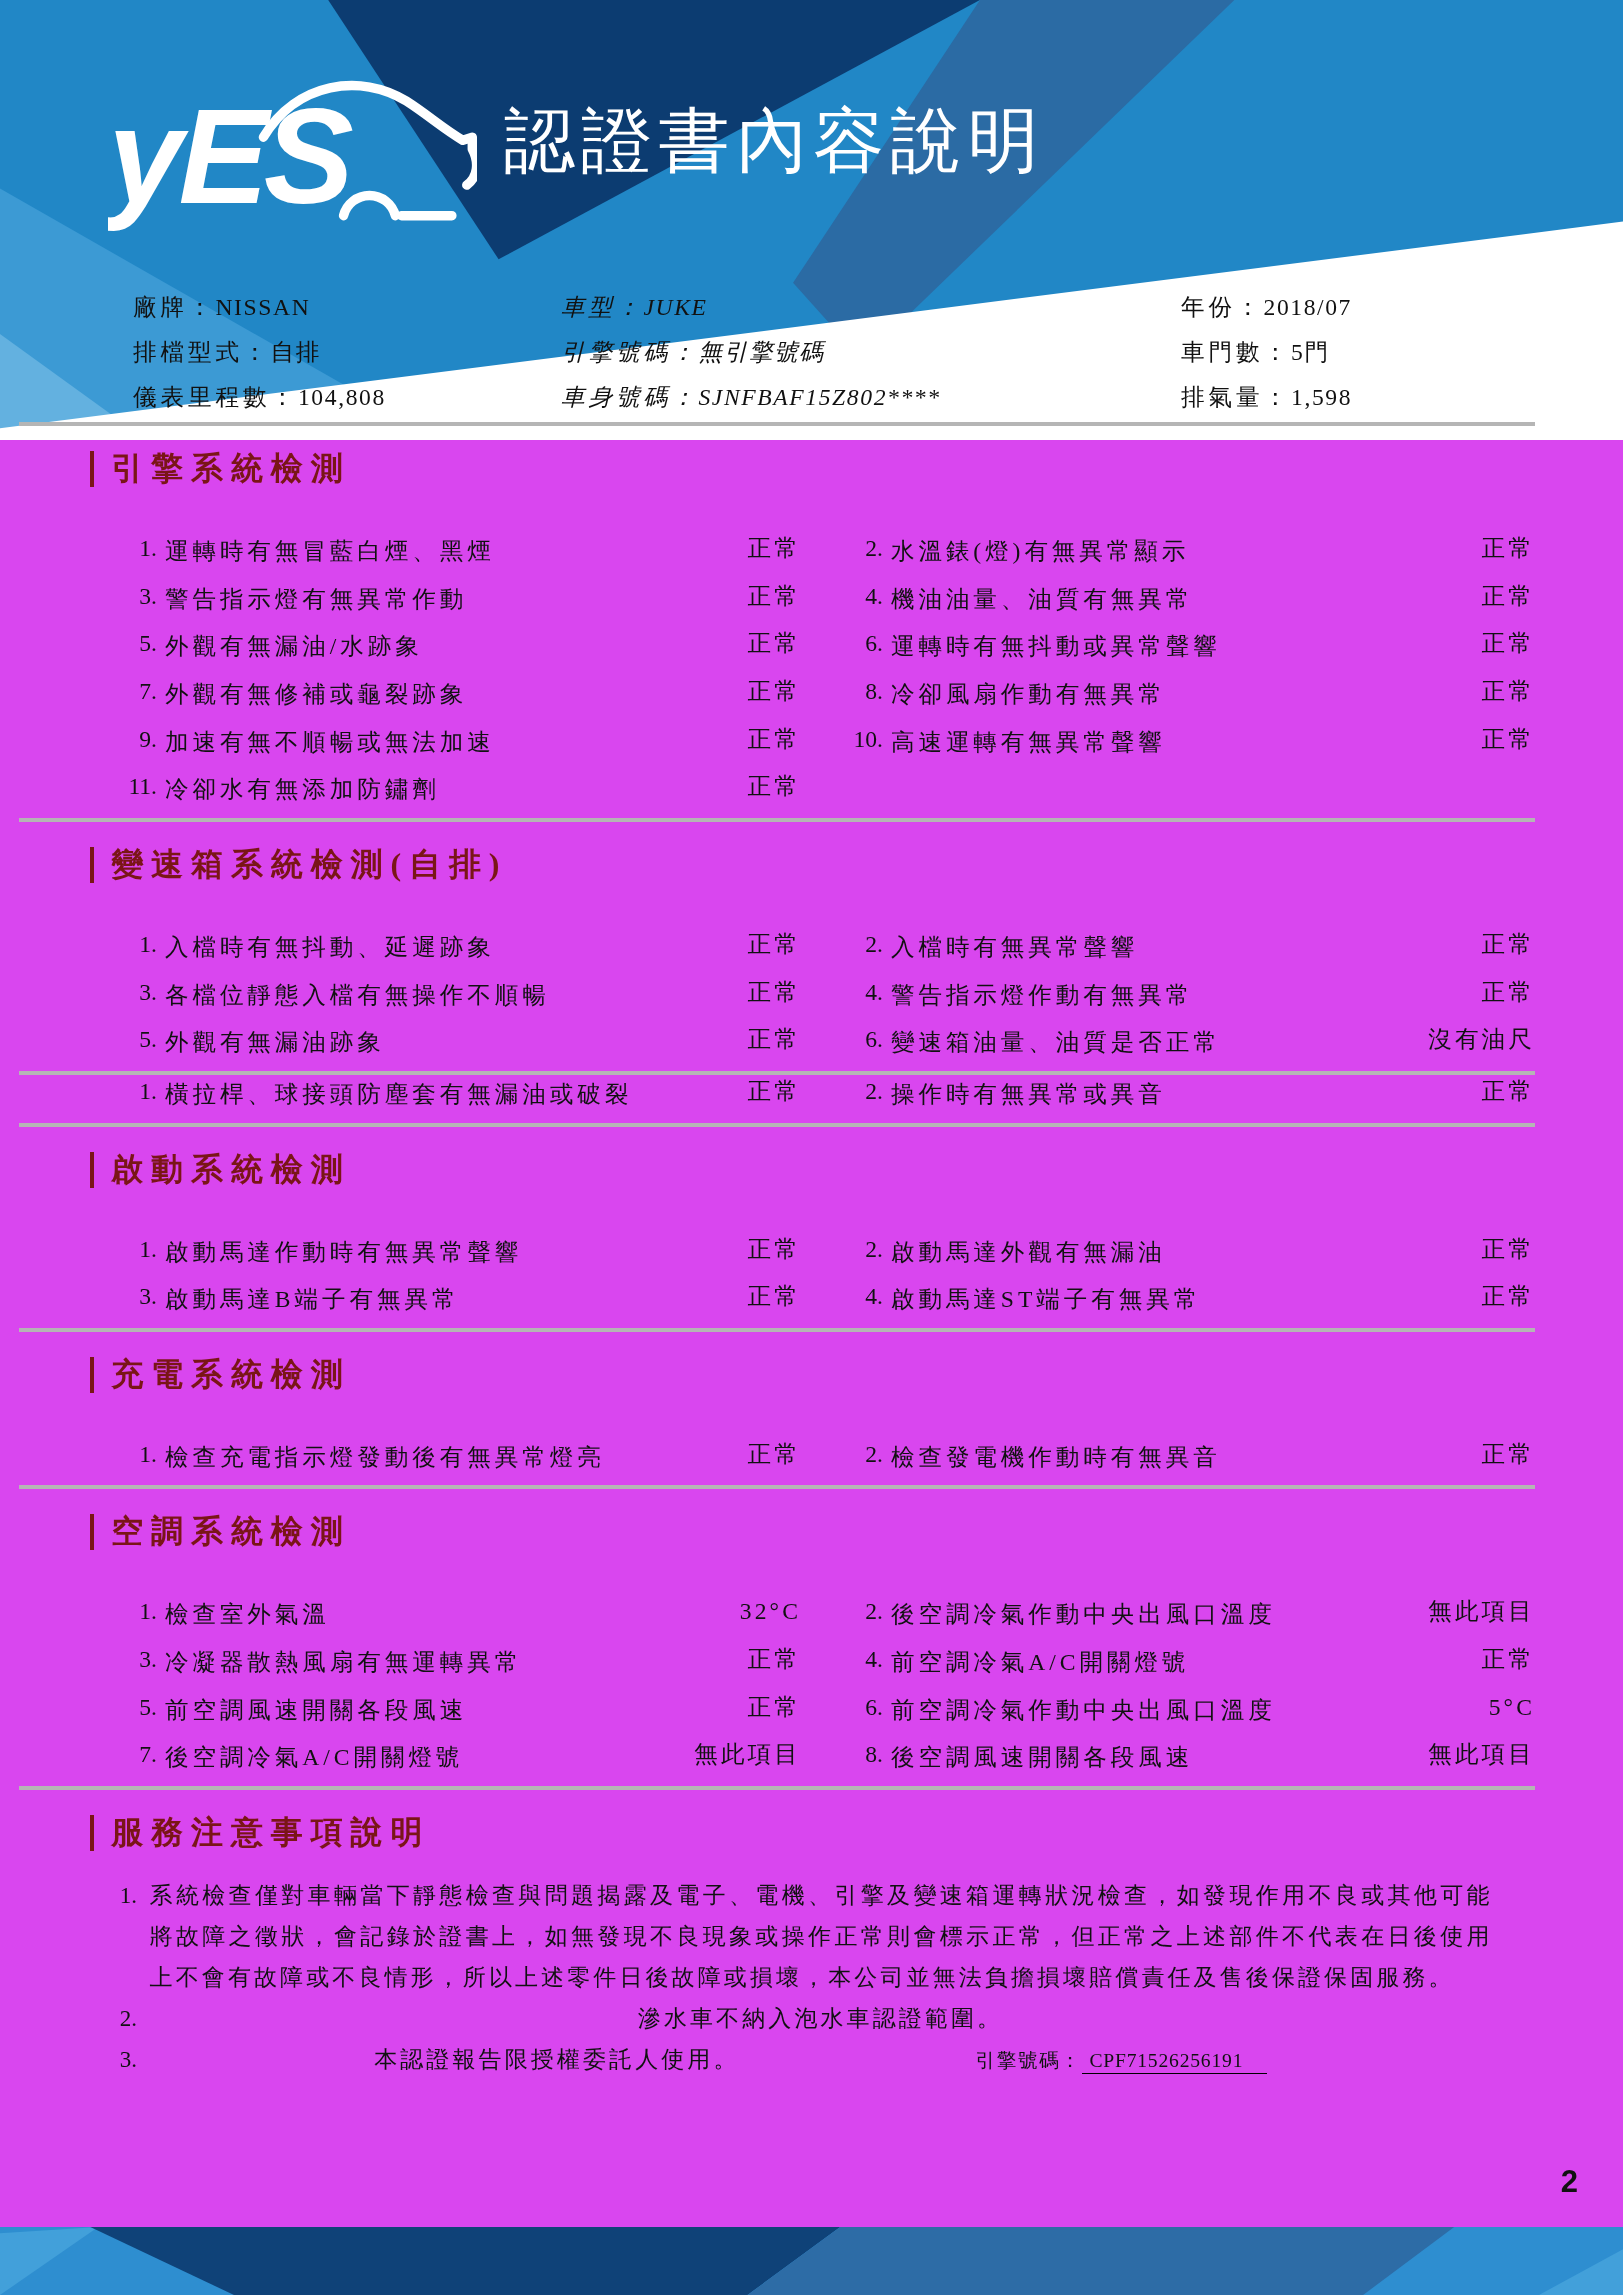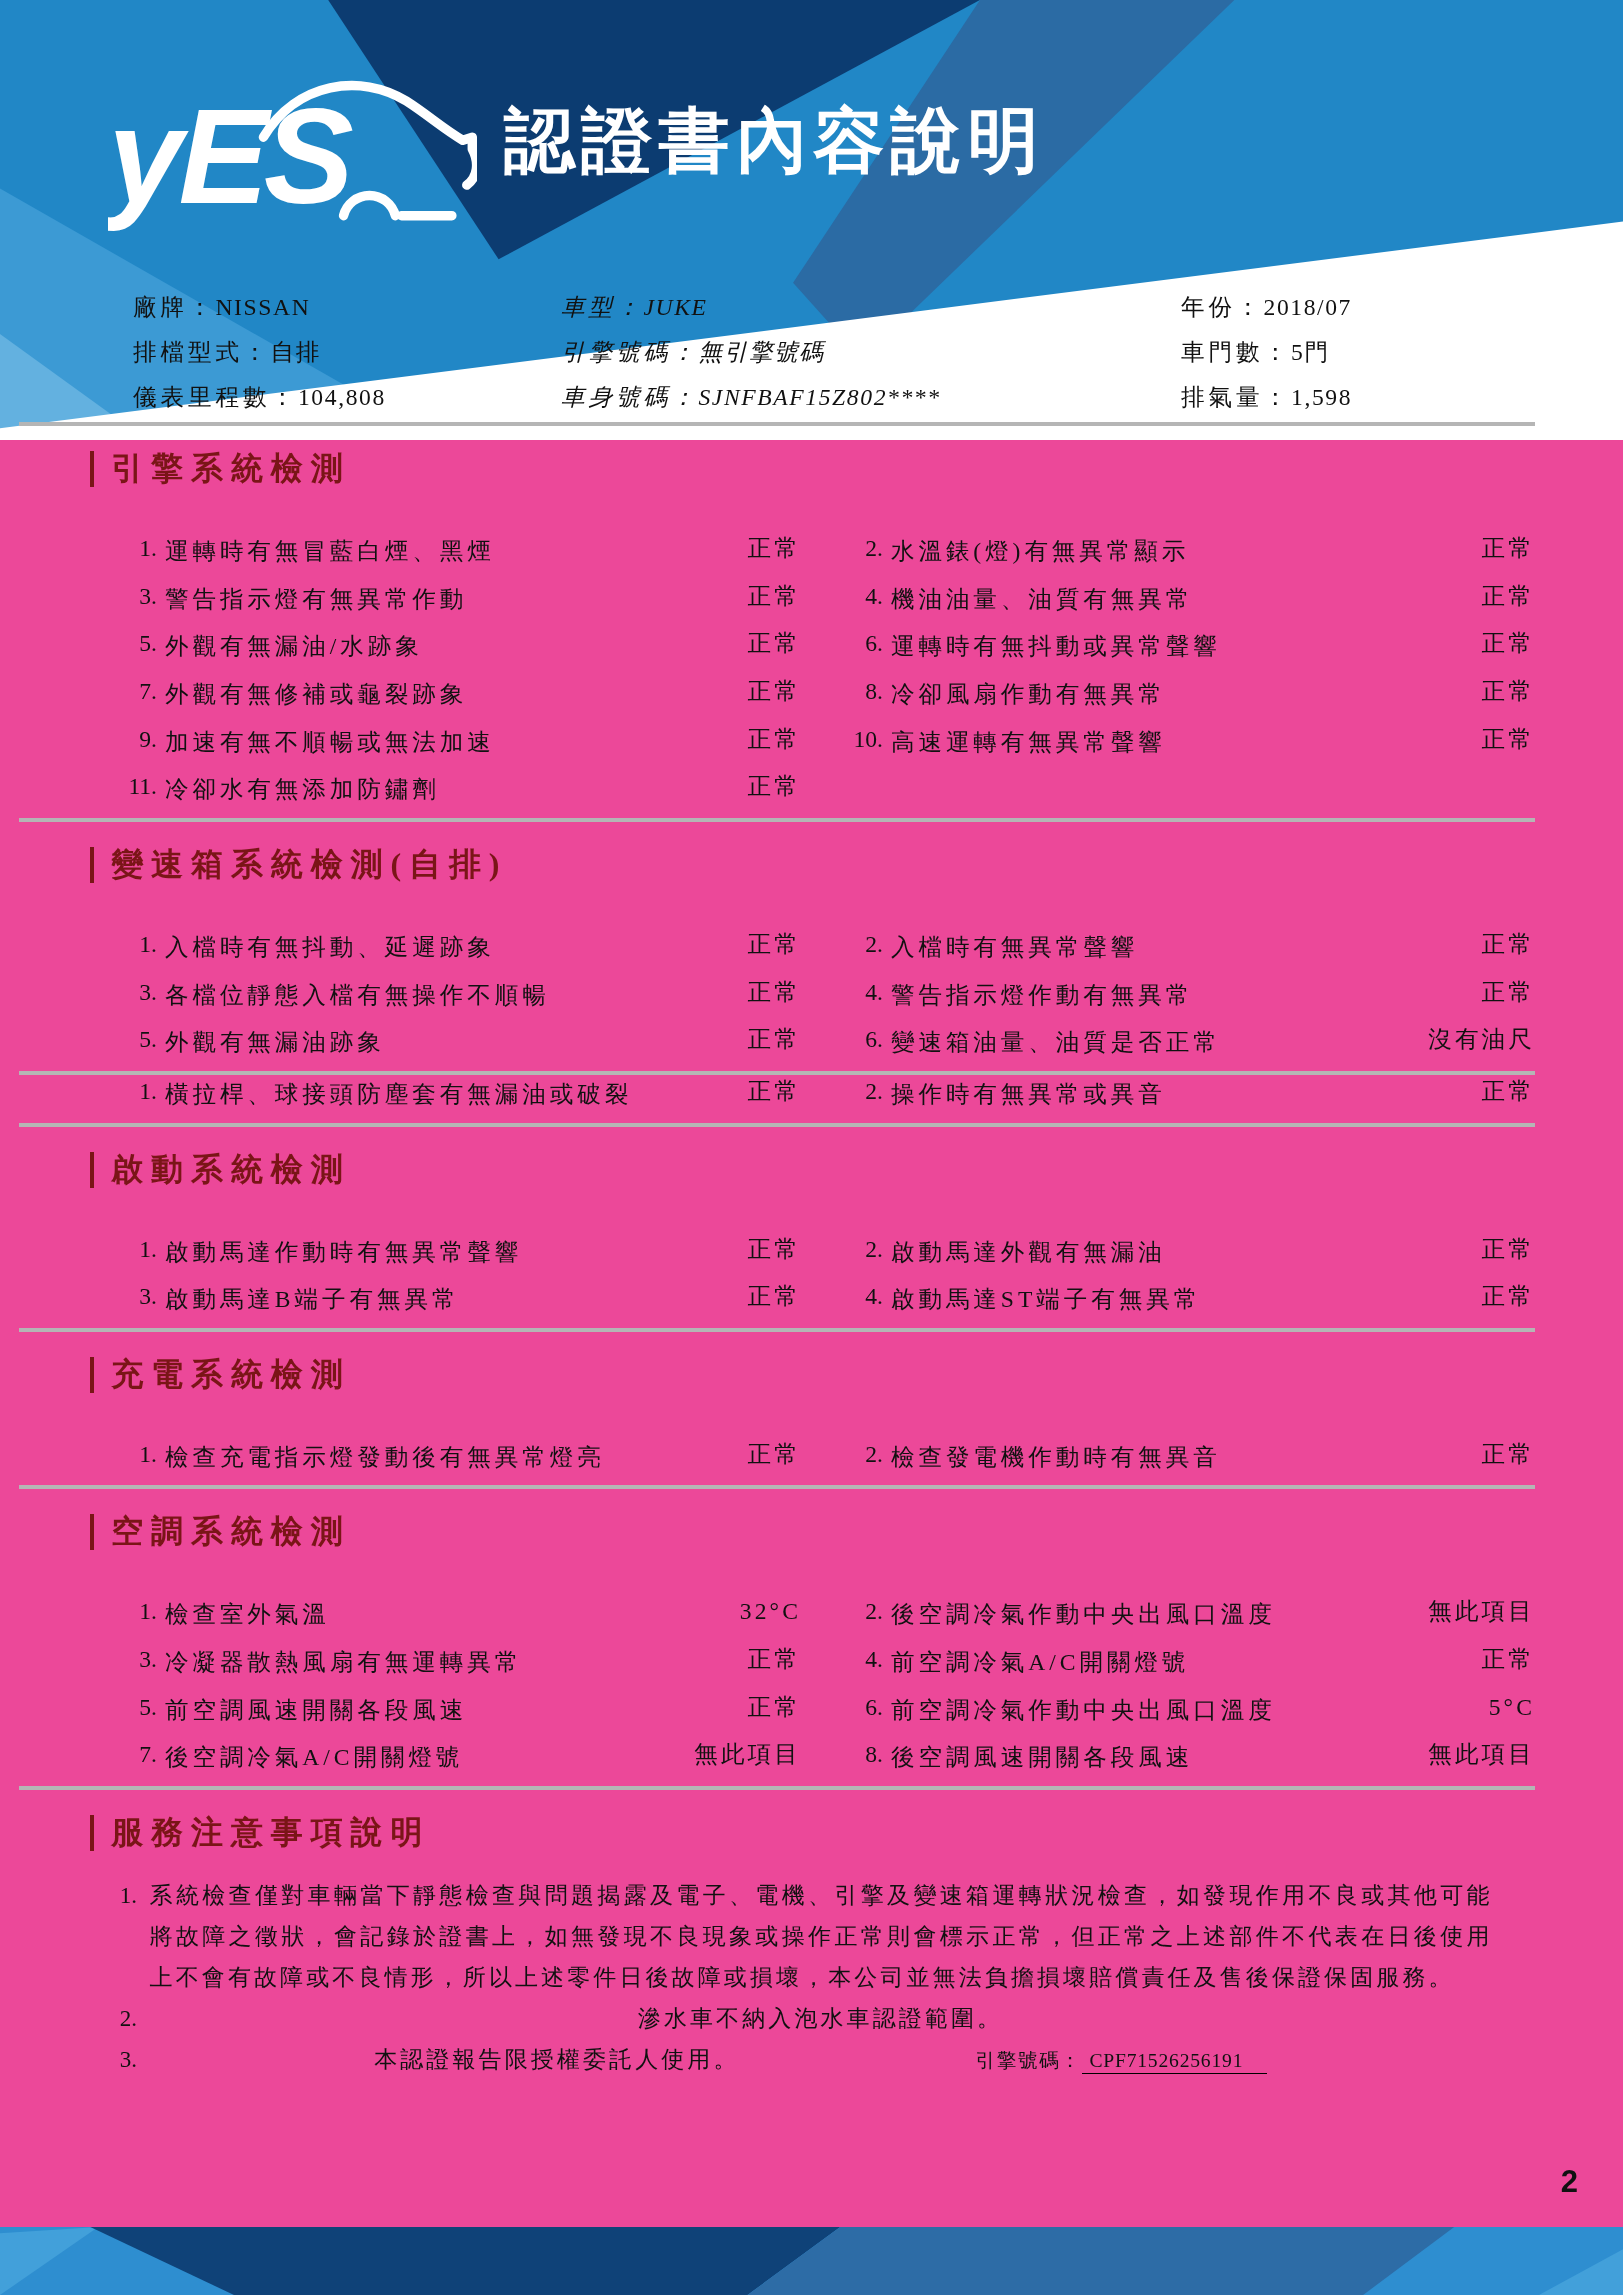--- a/index.html
+++ b/index.html
@@ -3,37 +3,37 @@
 <meta charset="utf-8">
 <style>
   :root{
     --header-blue:#2187c6; --header-navy:#0c3c71; --header-steel:#2b6ba4;
     --header-light:#3c9ad4; --header-lighter:#63b1e0;
     --footer-blue:#2e8ed0; --footer-navy:#0f4278; --footer-steel:#2d6ca6; --footer-light:#42a0da;
     --maroon:#7a1517; --divider:#b5b5b5; --ink:#111111;
   }
   html,body{margin:0;padding:0;background:#e8e8e8;}
   .page{
-    position:relative; width:1623px; height:2295px; background:#ec4899;
+    position:relative; width:1623px; height:2295px; background:#d946ef;
     overflow:hidden; margin:0 auto;
     font-family:"Liberation Serif","DejaVu Serif",serif; color:var(--ink);
   }
   
   .header-bg{position:absolute;top:0;left:0;width:1623px;height:440px;display:block;}
   .hp-base{fill:var(--header-blue);} .hp-navy{fill:var(--header-navy);}
   .hp-steel{fill:var(--header-steel);} .hp-light{fill:var(--header-light);}
   .hp-lighter{fill:var(--header-lighter);} .hp-white{fill:#ffffff;}
   .brand-row{position:absolute;top:49px;left:108px;display:flex;align-items:center;}
   .logo{width:369px;height:185px;flex:none;}
   .logo-text{fill:#fff;font-family:"Liberation Sans","DejaVu Sans",sans-serif;
     font-style:italic;font-weight:bold;font-size:172px;letter-spacing:-6px;}
   .car-line{stroke:#fff;stroke-width:12;fill:none;stroke-linecap:round;stroke-linejoin:round;}
   .doc-title{
     margin:0 0 0 27px;color:#fff;font-family:"Liberation Sans","DejaVu Sans",sans-serif;
-    font-size:71px;font-weight:bold;letter-spacing:6.3px;white-space:nowrap;
+    font-size:71px;font-weight:normal;letter-spacing:6.3px;white-space:nowrap;
   }
   
   .content{position:absolute;left:90px;top:284px;width:1445px;}
   .info-row{display:flex;align-items:center;height:45px;font-size:23.6px;}
   .ic1{width:471px;padding-left:43px;box-sizing:border-box;}
   .ic2{width:620px;font-style:italic;} .ic3{flex:1;}
   .info-label{letter-spacing:3.9px;} .info-value{letter-spacing:1.6px;}
   .divider{height:3.9px;background:var(--divider);width:1516px;margin-left:-71px;margin-top:3.1px;}
   .sec .divider{margin-top:0;}
   .sec-title{display:flex;align-items:center;margin:21px 0 41px;

